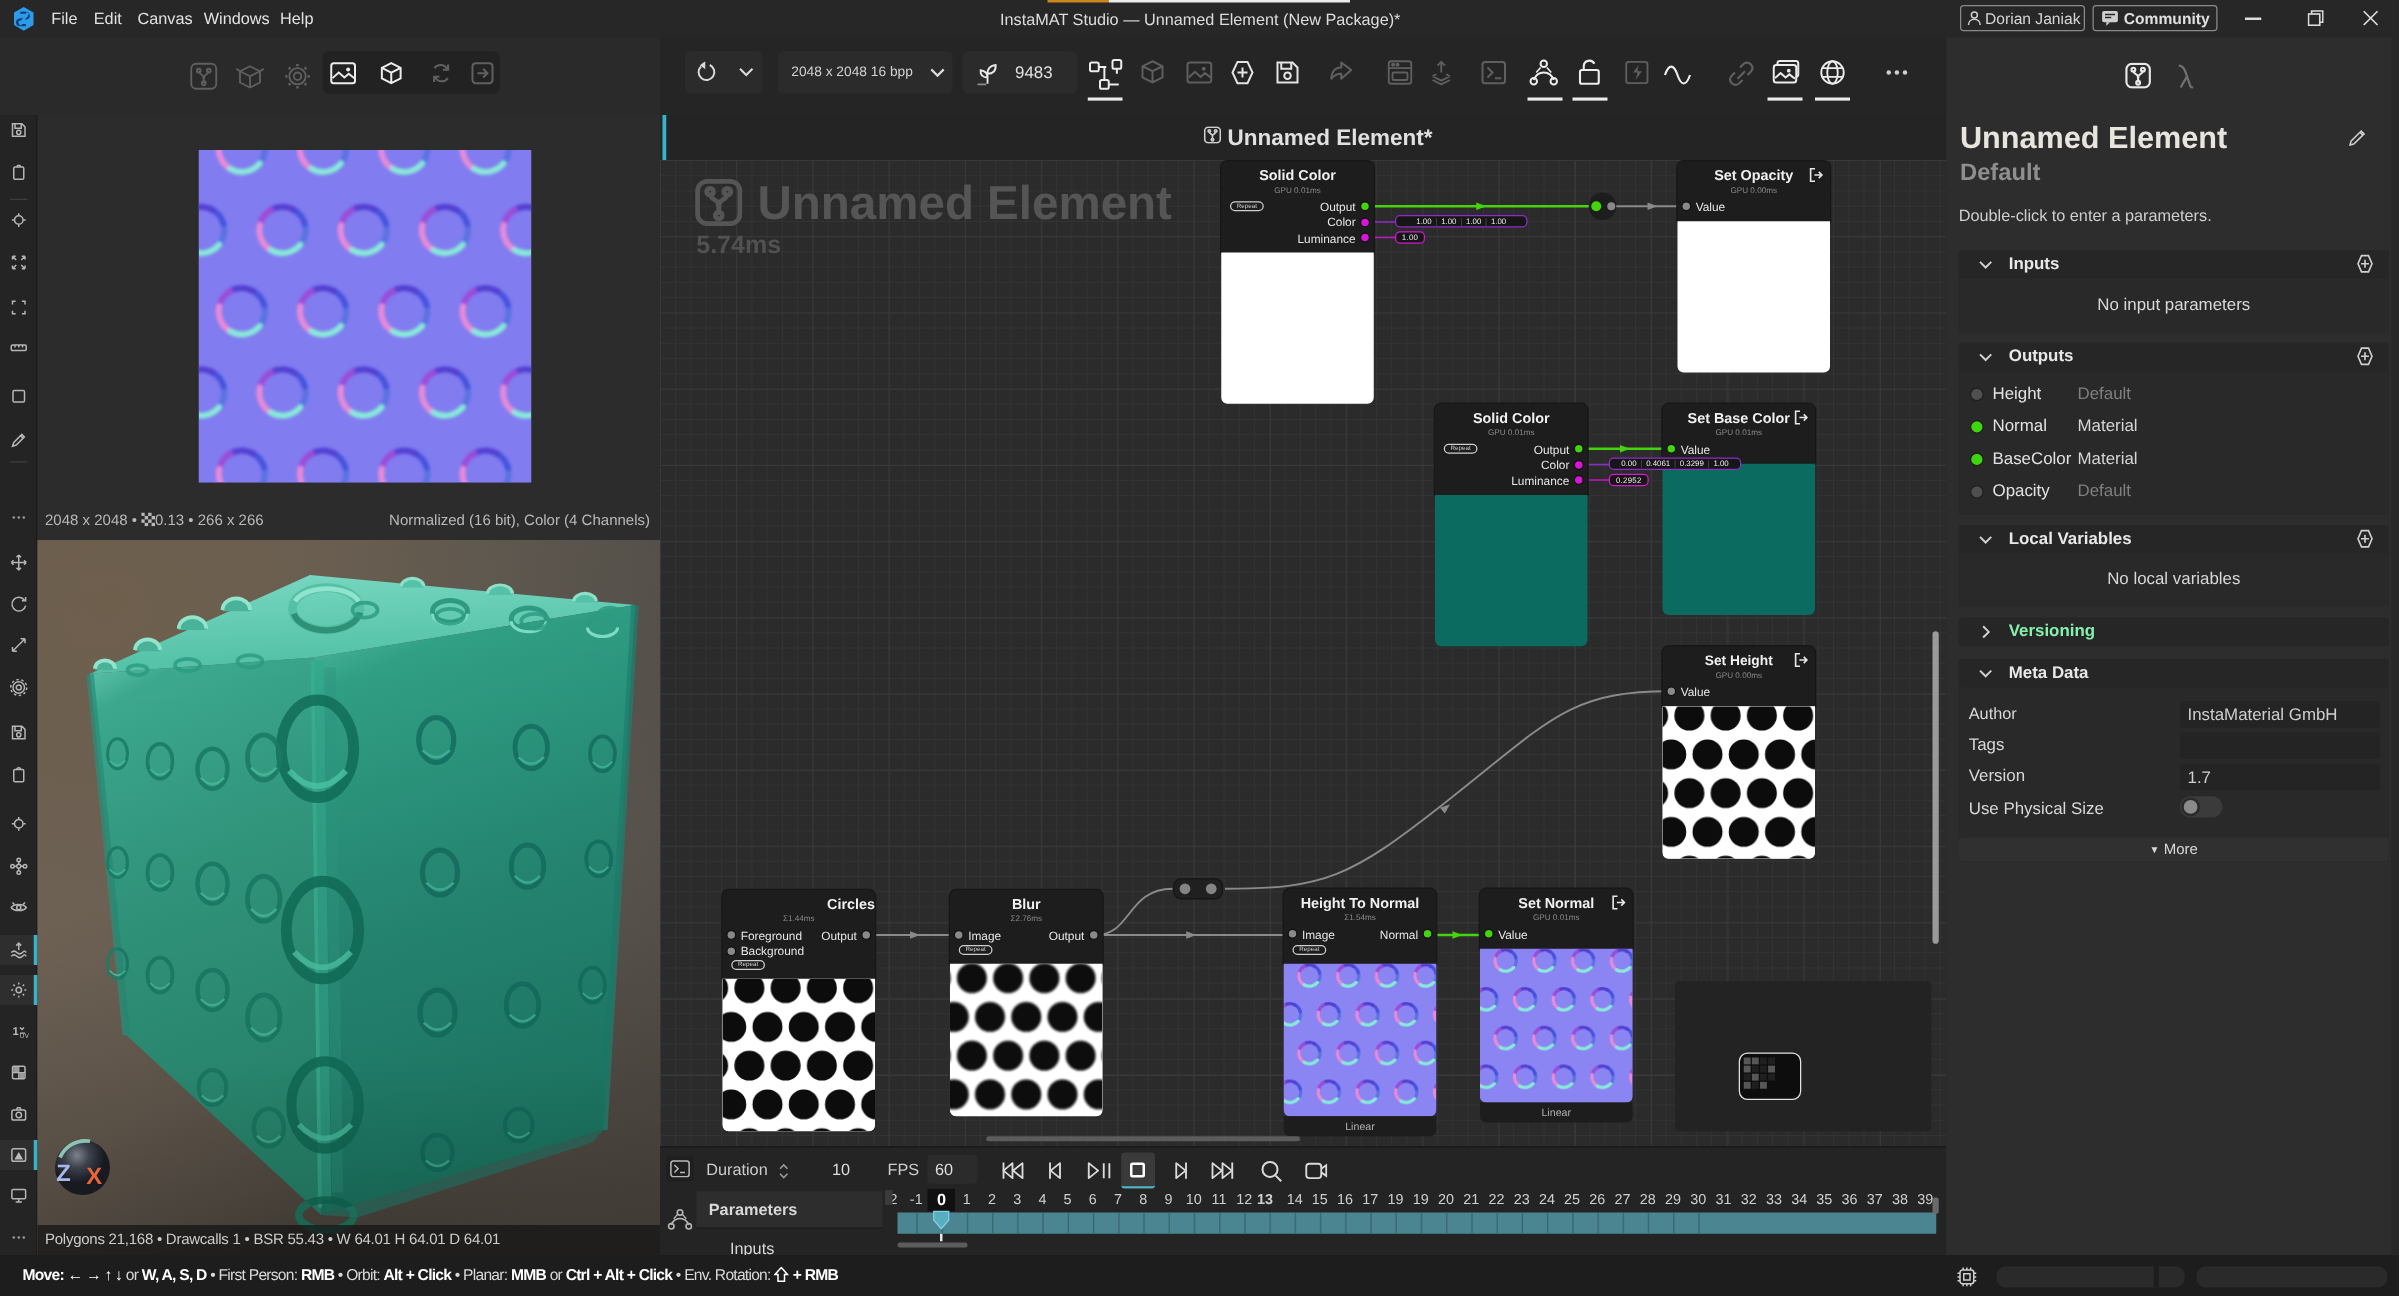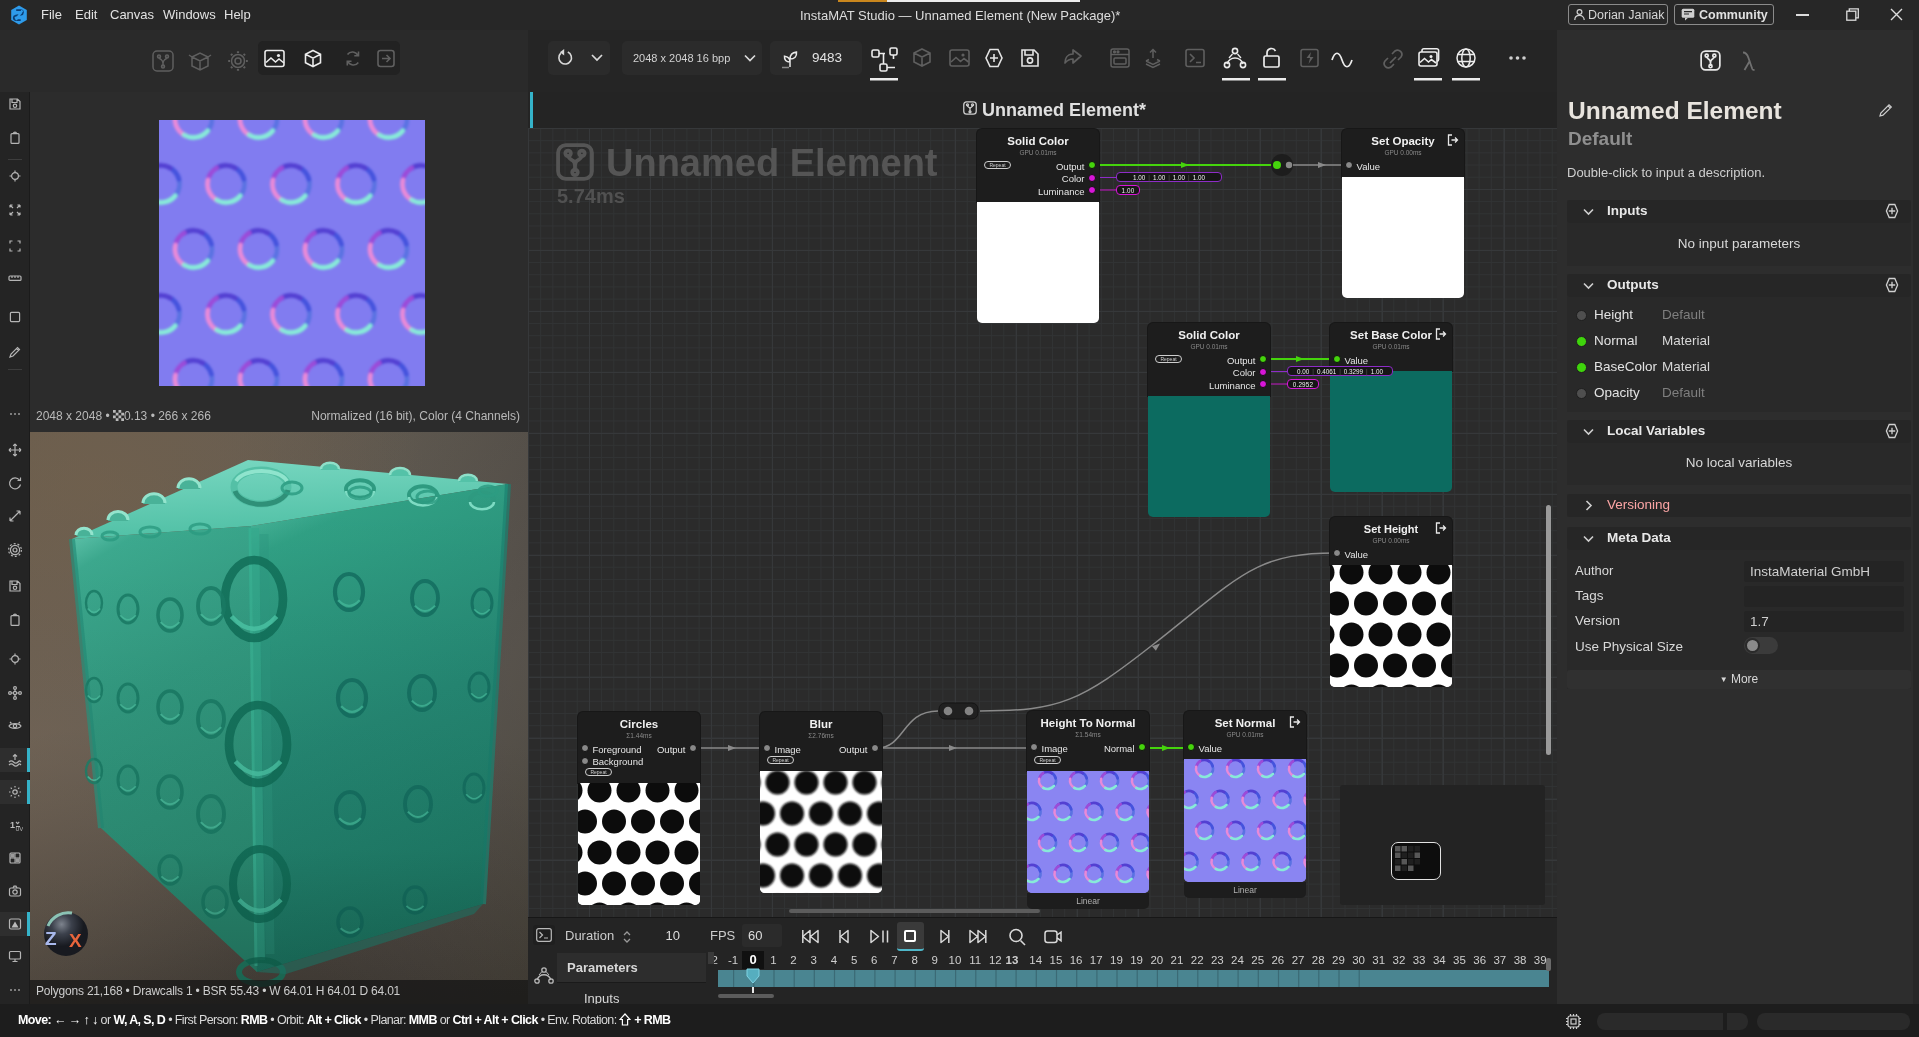--- a/index.html
+++ b/index.html
@@ -718,21 +718,21 @@
     <div class="abs" style="left:1333px;top:549px;width:8px;height:8px;border-radius:50%;background:#898989;border:1.5px solid #101010;"></div>
     <svg class="abs" style="left:1435px;top:522px" width="13" height="12" viewBox="0 0 13 12">
       <path d="M5 1 H1.5 V11 H5 M8 3.5 L10.5 6 L8 8.5 M4.5 6 H10" stroke="#e8e8e8" stroke-width="1.3" fill="none"></path>
     </svg>
     <div class="abs" style="left:1330px;top:565px;width:122px;height:122px;background:#ffffff;overflow:hidden;border-radius:0 0 5px 5px;">
       <svg width="122" height="122" style="position:absolute;left:0;top:0">
         <rect width="122" height="122" fill="url(#patDots)"></rect>
       </svg>
     </div>
     <div class="abs" style="left:578px;top:712px;width:122px;height:71px;background:#1d1d1d;border-radius:5px 5px 0 0;box-shadow:0 0 0 1px #171717;"></div>
-    <div class="abs" style="left:578px;top:718px;font-size:11.5px;color:#f0f0f0;font-weight:700;white-space:nowrap;left:578px;width:122px;text-align:center;">Circles</div>
+    <div class="abs" style="left:578px;top:718px;font-size:11.5px;color:#f0f0f0;font-weight:700;white-space:nowrap;left:578px;width:122px;text-align:right;">Circles</div>
     <div class="abs" style="left:578px;top:731.5px;font-size:6.5px;color:#8a8a8a;font-weight:400;white-space:nowrap;left:578px;width:122px;text-align:center;">Σ1.44ms</div>
     <div class="abs" style="left:592.5px;top:743.5px;font-size:9.5px;color:#e6e6e6;font-weight:400;white-space:nowrap;">Foreground</div>
     <div class="abs" style="left:578px;top:743.5px;font-size:9.5px;color:#e6e6e6;font-weight:400;white-space:nowrap;left:578px;width:107.5px;text-align:right;">Output</div>
     <div class="abs" style="left:581px;top:744px;width:8px;height:8px;border-radius:50%;background:#898989;border:1.5px solid #101010;"></div>
     <div class="abs" style="left:689px;top:744px;width:8px;height:8px;border-radius:50%;background:#898989;border:1.5px solid #101010;"></div>
     <div class="abs" style="left:592.5px;top:756.0px;font-size:9.5px;color:#e6e6e6;font-weight:400;white-space:nowrap;">Background</div>
     <div class="abs" style="left:581px;top:756.5px;width:8px;height:8px;border-radius:50%;background:#898989;border:1.5px solid #101010;"></div>
     <div class="abs" style="left:578px;top:783px;width:122px;height:122px;background:#ffffff;overflow:hidden;border-radius:0 0 5px 5px;">
       <svg width="122" height="122" style="position:absolute;left:0;top:0">
         <rect width="122" height="122" fill="url(#patDots)"></rect>
@@ -962,21 +962,21 @@
       </g>
     </svg>
     <svg class="abs" style="left:1740px;top:50px" width="22" height="21" viewBox="0 0 22 21">
 <path d="M3 2.5 c3 0 4.2 1.5 5.4 5.2 L12.3 19 c0.4 1 1.2 1 2.2 1 M10 10.5 L4.5 20" stroke="#707070" stroke-width="1.8" fill="none"></path>
 </svg>
     <div class="abs" style="left:1568px;top:97px;font-size:24.5px;color:#e8e4de;font-weight:700;white-space:nowrap;">Unnamed Element</div>
     <svg class="abs" style="left:1878px;top:103px" width="15" height="15" viewBox="0 0 15 15">
 <path d="M2 13 l0.8-3 L11 1.8 l2.3 2.3 L5 12.2 z M10 2.8 l2.3 2.3" stroke="#d0d0d0" stroke-width="1.2" fill="none"></path>
 </svg>
     <div class="abs" style="left:1568px;top:128px;font-size:19px;color:#8f8f8f;font-weight:700;white-space:nowrap;">Default</div>
-    <div class="abs" style="left:1567px;top:165px;font-size:13px;color:#cfcfcf;font-weight:400;white-space:nowrap;">Double-click to input a description.</div>
+    <div class="abs" style="left:1567px;top:165px;font-size:13px;color:#cfcfcf;font-weight:400;white-space:nowrap;">Double-click to enter a parameters.</div>
     <div class="abs" style="left:1567px;top:200px;width:344px;height:23px;background:#262626;border-radius:2px;"></div>
     <svg class="abs" style="left:1583px;top:208px" width="11" height="8" viewBox="0 0 11 8">
       <path d="M1 1.5 l4.5 4.5 L10 1.5" stroke="#cfcfcf" stroke-width="1.6" fill="none"></path>
     </svg>
     <div class="abs" style="left:1607px;top:203px;font-size:13.5px;color:#e8e8e8;font-weight:700;white-space:nowrap;">Inputs</div>
     <svg class="abs" style="left:1884px;top:203px" width="16" height="16" viewBox="0 0 16 16">
       <g stroke="#d0d0d0" fill="none" stroke-width="1.3">
         <path d="M5.2 1.5 h5.6 l2.8 6.5 -2.8 6.5 H5.2 L2.4 8 Z"></path>
         <path d="M8 4.8 v6.4 M4.8 8 h6.4"></path>
       </g>
@@ -1017,21 +1017,21 @@
         <path d="M5.2 1.5 h5.6 l2.8 6.5 -2.8 6.5 H5.2 L2.4 8 Z"></path>
         <path d="M8 4.8 v6.4 M4.8 8 h6.4"></path>
       </g>
     </svg>
     <div class="abs" style="left:1567px;top:443px;width:344px;height:42px;background:#292929;"></div>
     <div class="abs" style="left:0px;top:455px;font-size:13.5px;color:#d8d8d8;font-weight:400;white-space:nowrap;left:1567px;width:344px;text-align:center;">No local variables</div>
     <div class="abs" style="left:1567px;top:494px;width:344px;height:23px;background:#262626;border-radius:2px;"></div>
     <svg class="abs" style="left:1585px;top:500px" width="8" height="11" viewBox="0 0 8 11">
       <path d="M1.5 1 L6 5.5 L1.5 10" stroke="#cfcfcf" stroke-width="1.6" fill="none"></path>
     </svg>
-    <div class="abs" style="left:1607px;top:497px;font-size:13.5px;color:#fca5a5;font-weight:400;white-space:nowrap;">Versioning</div>
+    <div class="abs" style="left:1607px;top:497px;font-size:13.5px;color:#86efac;font-weight:700;white-space:nowrap;">Versioning</div>
     <div class="abs" style="left:1567px;top:527px;width:344px;height:23px;background:#262626;border-radius:2px;"></div>
     <svg class="abs" style="left:1583px;top:535px" width="11" height="8" viewBox="0 0 11 8">
       <path d="M1 1.5 l4.5 4.5 L10 1.5" stroke="#cfcfcf" stroke-width="1.6" fill="none"></path>
     </svg>
     <div class="abs" style="left:1607px;top:530px;font-size:13.5px;color:#e8e8e8;font-weight:700;white-space:nowrap;">Meta Data</div>
     <div class="abs" style="left:1567px;top:550px;width:344px;height:139px;background:#292929;"></div>
     <div class="abs" style="left:1575px;top:563px;font-size:13px;color:#d8d8d8;font-weight:400;white-space:nowrap;">Author</div>
     <div class="abs" style="left:1744px;top:561px;width:160px;height:21px;background:#242424;border-radius:2px;"></div>
     <div class="abs" style="left:1750px;top:564px;font-size:13.5px;color:#cfcfcf;font-weight:400;white-space:nowrap;">InstaMaterial GmbH</div>
     <div class="abs" style="left:1575px;top:588px;font-size:13.5px;color:#d8d8d8;font-weight:400;white-space:nowrap;">Tags</div>

